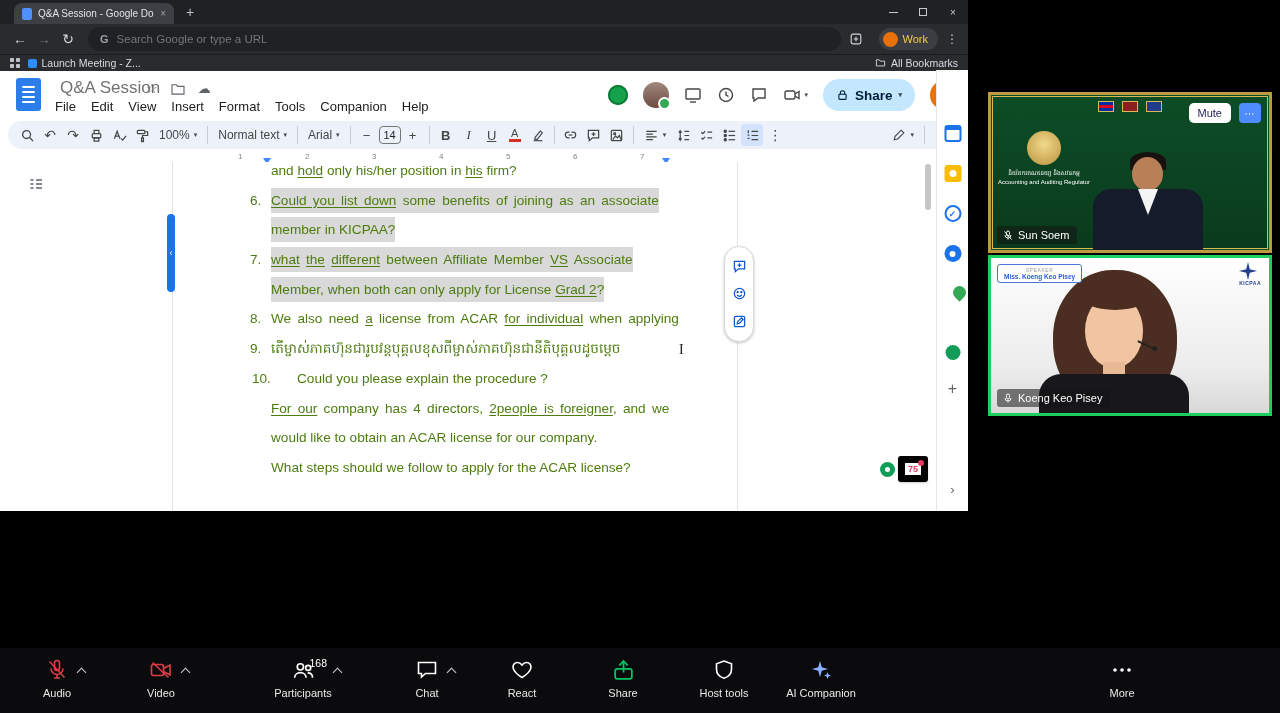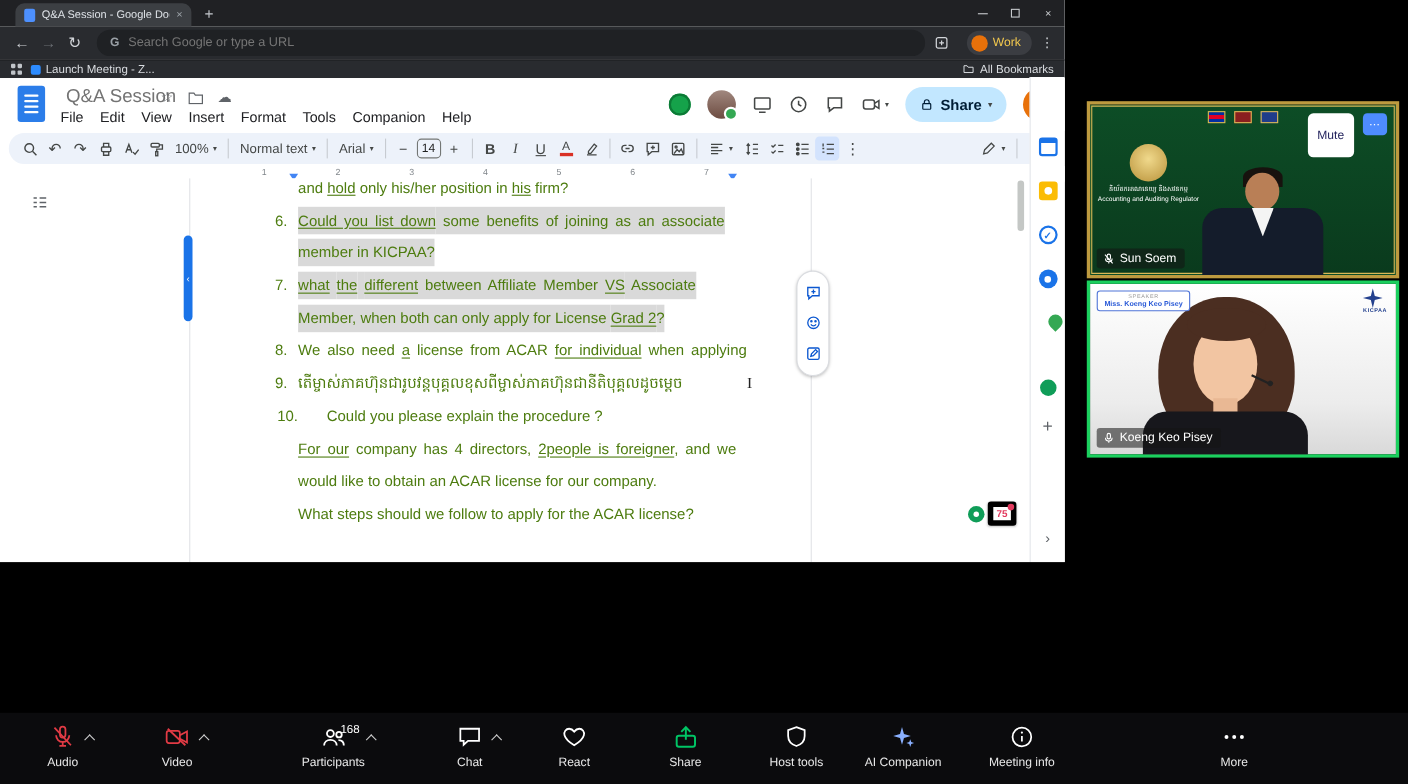--- a/index.html
+++ b/index.html
@@ -89,21 +89,21 @@
   .doc-line.just{word-spacing:2.5px}
   .seg.u{text-decoration:underline;text-underline-offset:2px}
   .seg.hl{background:#d9d9d9;padding:5px 0}
   .outline-btn{position:absolute;left:28px;top:14px;color:#5f6368}
   .sel-ind{position:absolute;left:167px;top:52px;width:8px;height:78px;background:#1a73e8;border-radius:4px;color:#fff;font-size:9px;display:flex;align-items:center;justify-content:center}
   .fab-pill{position:absolute;left:724px;top:84px;width:30px;height:96px;background:#fff;border:1px solid #dadce0;border-radius:15px;box-shadow:0 1px 3px rgba(0,0,0,.25);display:flex;flex-direction:column;align-items:center;justify-content:space-around;padding:6px 0}
   .cursor-ibeam{position:absolute;left:679px;top:180px;font-family:"Liberation Serif",serif;font-size:14px;color:#222}
   .gram{position:absolute;left:880px;top:294px;display:flex;gap:3px;align-items:center}
   .gram-pin{width:15px;height:15px;border-radius:50%;background:#0f9d58;display:flex;align-items:center;justify-content:center}
   .gram-pin i{width:5px;height:5px;border-radius:50%;background:#fff}
-  .gram-score{position:relative;background:#fff;border:5px solid #000000;border-radius:3px;padding:1px 3px;font-size:9px;font-weight:bold;color:#e23b5f;box-shadow:0 1px 2px rgba(0,0,0,.2)}
+  .gram-score{position:relative;background:#fff;border:7px solid #000000;border-radius:3px;padding:1px 3px;font-size:9px;font-weight:bold;color:#e23b5f;box-shadow:0 1px 2px rgba(0,0,0,.2)}
   .gram-score::after{content:"";position:absolute;right:-3px;top:-3px;width:6px;height:6px;border-radius:50%;background:#e23b5f}
   .scrollthumb{position:absolute;left:925px;top:2px;width:6px;height:46px;background:#c4c7c5;border-radius:3px}
 
   
   .sidepanel{position:absolute;right:0;top:70px;width:32px;height:441px;background:#fff;border-left:1px solid #e3e6ea}
   .sp-ic{position:absolute;left:50%;transform:translateX(-50%)}
   .ic-cal{width:17px;height:17px;background:#fff;border:2px solid #1a73e8;border-radius:3px;border-top-width:5px}
   .ic-keep{width:17px;height:17px;background:#fbbc04;border-radius:3px;display:flex;align-items:center;justify-content:center}
   .ic-keep i{width:7px;height:7px;border-radius:50%;background:#fff}
   .ic-tasks{width:17px;height:17px;border-radius:50%;border:2px solid #1a73e8;display:flex;align-items:center;justify-content:center;color:#1a73e8;font-size:9px;font-weight:bold}
@@ -123,21 +123,21 @@
   .photo.f3{background:#1f3c8a}
   .emblem{position:absolute;left:36px;top:36px;width:34px;height:34px;border-radius:50%;background:radial-gradient(circle at 50% 40%,#f0d98c,#b9923a)}
   .orgtext{position:absolute;left:4px;top:74px;width:98px;text-align:center;color:#fff}
   .org-kh{font-size:6px;line-height:9px}
   .org-en{font-size:6px;line-height:9px}
   .hair1{position:absolute;left:139px;top:57px;width:36px;height:18px;border-radius:50% 50% 0 0;background:#17120e}
   .head1{position:absolute;left:141px;top:62px;width:31px;height:34px;border-radius:50%;background:#b97f56}
   .body1{position:absolute;left:102px;top:94px;width:110px;height:70px;background:#141c2b;border-radius:18px 18px 0 0}
   .shirt1{position:absolute;left:147px;top:94px;width:20px;height:26px;background:#f4f4f4;clip-path:polygon(0 0,100% 0,50% 100%)}
   .nametag{position:absolute;left:6px;bottom:6px;background:rgba(20,20,20,.55);border-radius:3px;padding:3px 8px 3px 6px;display:flex;align-items:center;gap:5px;color:#fff;font-size:11px}
-  .mute-pill{position:absolute;right:38px;top:8px;background:#fff;border-radius:5px;padding:14px 9px;font-size:11px;color:#24245e}
+  .mute-pill{position:absolute;right:38px;top:8px;background:#fff;border-radius:5px;padding:4px 9px;font-size:11px;color:#24245e}
   .more-pill{position:absolute;right:8px;top:8px;width:22px;height:20px;background:#4e8cff;border-radius:4px;color:#fff;display:flex;align-items:center;justify-content:center;font-size:10px;letter-spacing:1px}
 
   .video2{position:absolute;left:988px;top:255px;width:284px;height:161px;background:linear-gradient(180deg,#ffffff 0%,#ececec 70%,#d9d9d9 100%);border:3px solid #1bd05e;overflow:hidden}
   .hair2{position:absolute;left:62px;top:12px;width:124px;height:140px;border-radius:48%;background:#4b2e21}
   .face2{position:absolute;left:94px;top:36px;width:58px;height:74px;border-radius:50%;background:#f2c5a2}
   .bang2{position:absolute;left:88px;top:22px;width:72px;height:30px;border-radius:50%;background:#4b2e21}
   .neck2{position:absolute;left:112px;top:104px;width:22px;height:18px;background:#e9b894}
   .body2{position:absolute;left:48px;top:116px;width:150px;height:45px;background:#17171c;border-radius:22px 22px 0 0}
   .mic2{position:absolute;left:146px;top:86px;width:18px;height:2px;background:#222;transform:rotate(25deg)}
   .mic2 i{position:absolute;right:-3px;top:-2px;width:5px;height:5px;border-radius:50%;background:#222;display:block}
@@ -630,30 +630,20 @@
   <div class="zt" style="left:821px">
     <span class="zt-ico">
       <svg width="24" height="24" viewBox="0 0 24 24" fill="#8ab0ff">
           <path d="M11 3l1.8 6.2L19 11l-6.2 1.8L11 19l-1.8-6.2L3 11l6.2-1.8z"></path>
           <path d="M18.5 14l.9 2.6 2.6.9-2.6.9-.9 2.6-.9-2.6-2.6-.9 2.6-.9z"></path>
         </svg>
     </span>
     <span class="zt-label">AI Companion</span>
   </div>
 
-  <div class="zt" style="left:929px">
-    <span class="zt-ico">
-      <svg width="24" height="24" viewBox="0 0 24 24" fill="none" stroke="#fff" stroke-width="1.6">
-          <circle cx="12" cy="12" r="8.5"></circle>
-          <path d="M12 11v5"></path>
-          <circle cx="12" cy="8" r="1" fill="#fff" stroke="none"></circle>
-        </svg>
-    </span>
-    <span class="zt-label">Meeting info</span>
-  </div>
 
 
   <div class="zt" style="left:1122px">
     <span class="zt-ico">
       <svg width="24" height="24" viewBox="0 0 24 24" fill="#fff">
           <circle cx="5" cy="12" r="1.8"></circle>
           <circle cx="12" cy="12" r="1.8"></circle>
           <circle cx="19" cy="12" r="1.8"></circle>
         </svg>
     </span>

